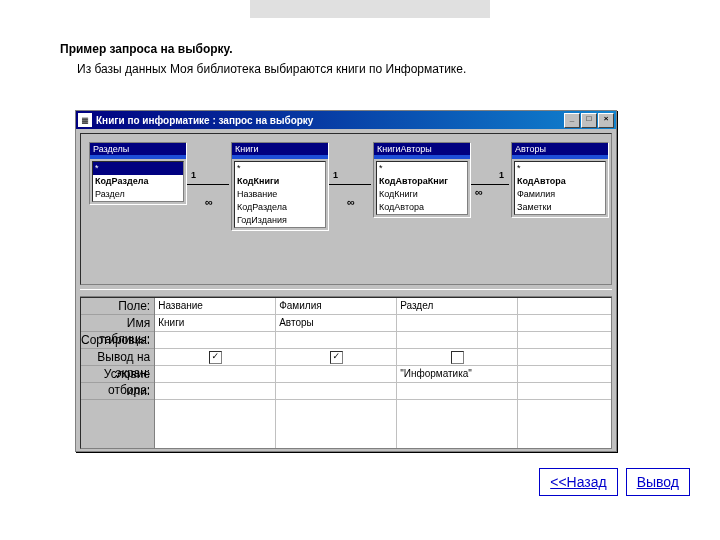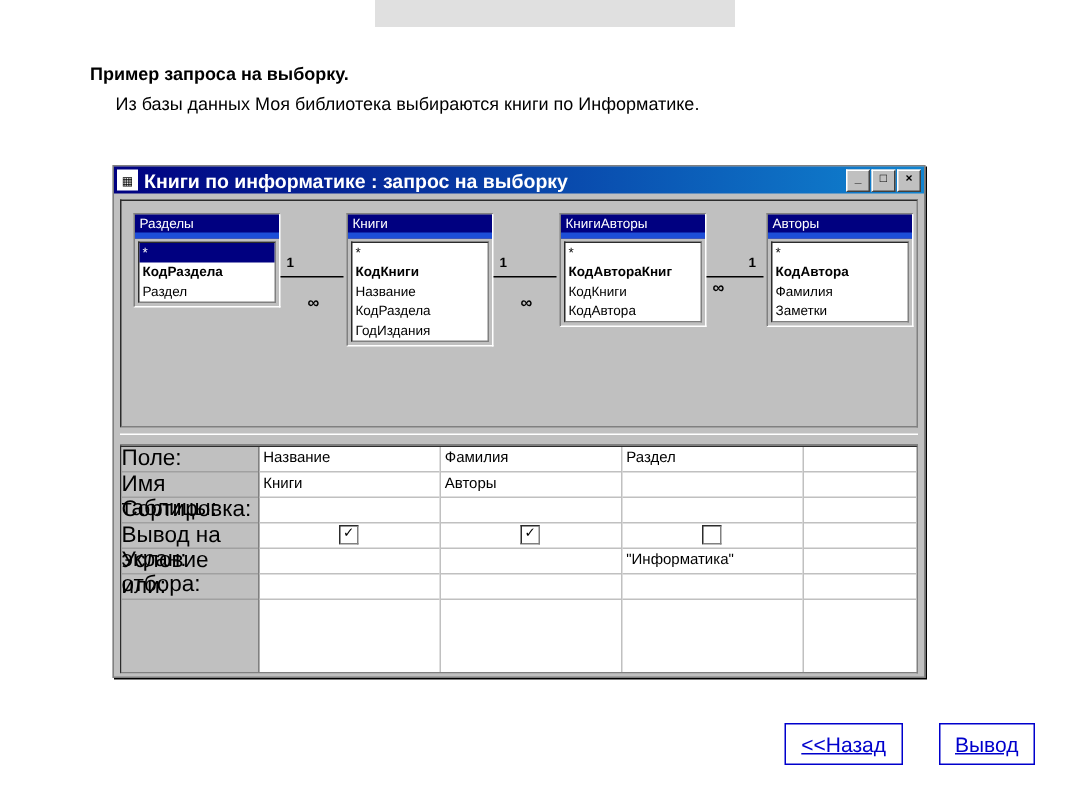--- a/index.html
+++ b/index.html
@@ -4,43 +4,43 @@
 <style>
 body{margin:0;font-family:Verdana,Arial,sans-serif;font-size:11px;background:#fff;width:720px;height:540px;position:relative}
 .slide{background:#fff;position:relative;width:100%;height:100%}
 .topbar{height:18px;background:#e0e0e0;position:absolute;left:250px;top:0;width:240px}
 .heading{position:absolute;left:60px;top:42px;font-weight:bold;font-size:12px;color:#000}
 .subtext{position:absolute;left:77px;top:62px;font-size:12px;color:#000}
 .subtext b{font-weight:normal}
 .winshell{position:absolute;left:75px;top:110px;width:540px;height:340px;border:1px solid #808080;background:#c0c0c0;box-shadow:1px 1px 0 #000}
 .titlebar{display:flex;align-items:center;height:18px;background:linear-gradient(to right,#000080,#1084d0);color:#fff;padding:0 2px}
 .titlebar .icon{width:14px;height:14px;background:#fff;margin-right:4px;display:inline-flex;align-items:center;justify-content:center;font-size:8px;color:#000}
-.titlebar .title{font-size:13px;font-weight:bold;flex:1;white-space:nowrap;overflow:hidden}
+.titlebar .title{font-size:10px;font-weight:bold;flex:1;white-space:nowrap;overflow:hidden}
 .tbtn{width:14px;height:13px;background:#c0c0c0;border:1px solid;border-color:#fff #404040 #404040 #fff;margin-left:1px;font-size:8px;text-align:center;line-height:10px;color:#000;font-family:Arial;font-weight:bold}
 .upper{height:150px;border:1px inset #808080;margin:4px;background:#c0c0c0;overflow:hidden;position:relative}
 .tbox{position:absolute;width:96px;background:#c0c0c0;border:1px solid;border-color:#808080 #fff #fff #808080}
 .tbox .thead{background:#000080;color:#fff;font-size:9px;padding:1px 3px;border-bottom:4px solid #1d4ed8}
 .tbox .tbody{background:#fff;border:1px inset #808080;margin:2px;font-size:9px}
 .tbox .trow{padding:0 2px;height:13px;line-height:13px;white-space:nowrap;overflow:hidden}
 .tbox .trow.sel{background:#000080;color:#fff}
 .tbox .trow.b{font-weight:bold}
 .relline{position:absolute;height:1px;background:#000;top:70px}
 .rellabel{position:absolute;font-size:9px;font-weight:bold}
 .infsym{position:absolute;font-size:11px;font-weight:bold}
 .splitter{height:6px;background:#c0c0c0;border-top:1px solid #fff;border-bottom:1px solid #808080;margin:0 4px}
 .lower{height:150px;margin:0 4px 4px 4px;background:#fff;border:1px inset #808080;position:relative;overflow:hidden}
 .grid{display:flex;height:100%}
 .labels{width:105px;background:#c0c0c0;border-right:1px solid #808080}
-.labels div{height:16px;padding-right:4px;font-size:15px;line-height:16px;border-bottom:1px solid #a0a0a0}
+.labels div{height:16px;text-align:right;padding-right:4px;font-size:12px;line-height:16px;border-bottom:1px solid #a0a0a0}
 .gcols{flex:1;display:flex}
 .gcol{width:120px;border-right:1px solid #c0c0c0}
 .gcol div{height:16px;border-bottom:1px solid #c0c0c0;font-size:10px;padding:0 3px;line-height:16px;white-space:nowrap;overflow:hidden}
 .gcol .chk{text-align:center}
 .chkbox{display:inline-block;width:11px;height:11px;border:1px inset #808080;background:#fff;font-size:9px;line-height:9px;text-align:center;vertical-align:middle}
-.navbtns{position:absolute;right:30px;bottom:30px;display:flex;gap:24px}
+.navbtns{position:absolute;right:30px;bottom:44px;display:flex;gap:8px}
 .navbtn{border:1px solid #0000cc;padding:5px 10px;font-size:14px;color:#0000cc;background:#fff;text-decoration:underline}
 </style>
 </head>
 <body>
 
 <div class="slide">
   <div class="topbar"></div>
   <div class="heading">Пример запроса на выборку.</div>
   <div class="subtext">
     <span>Из базы данных </span><b>Моя библиотека</b><span> выбираются книги по </span><b>Информатике.</b>

